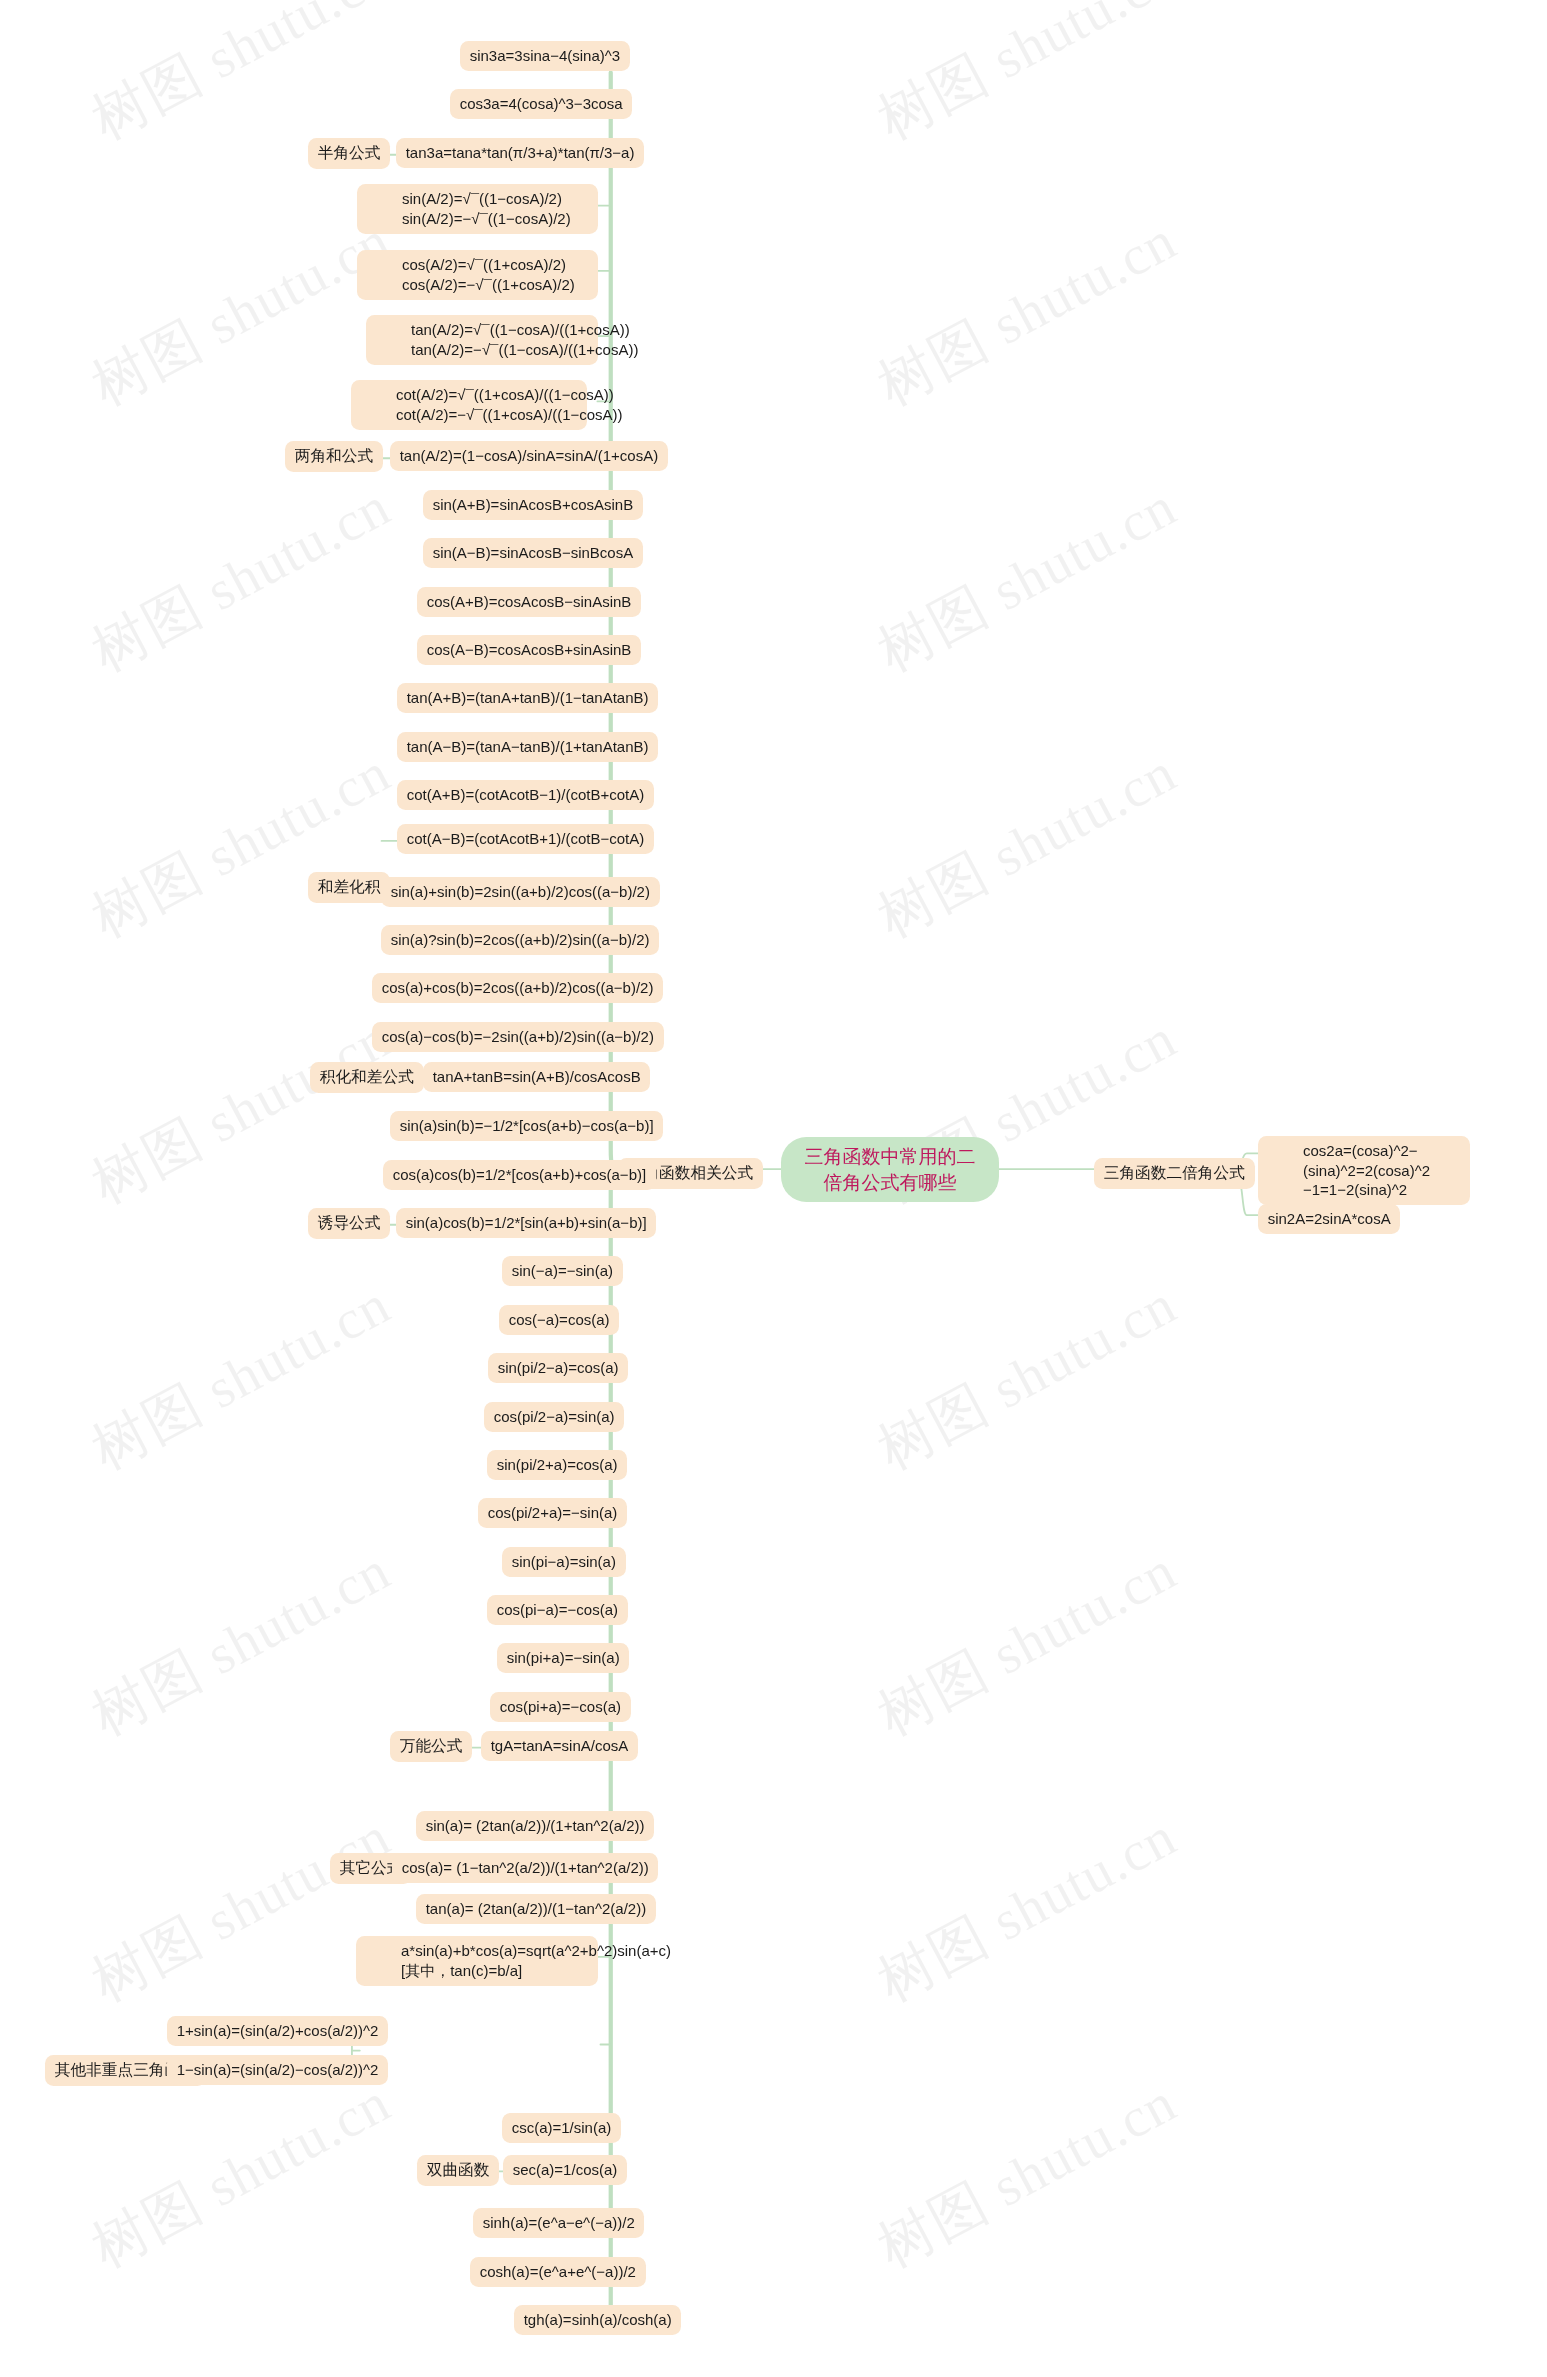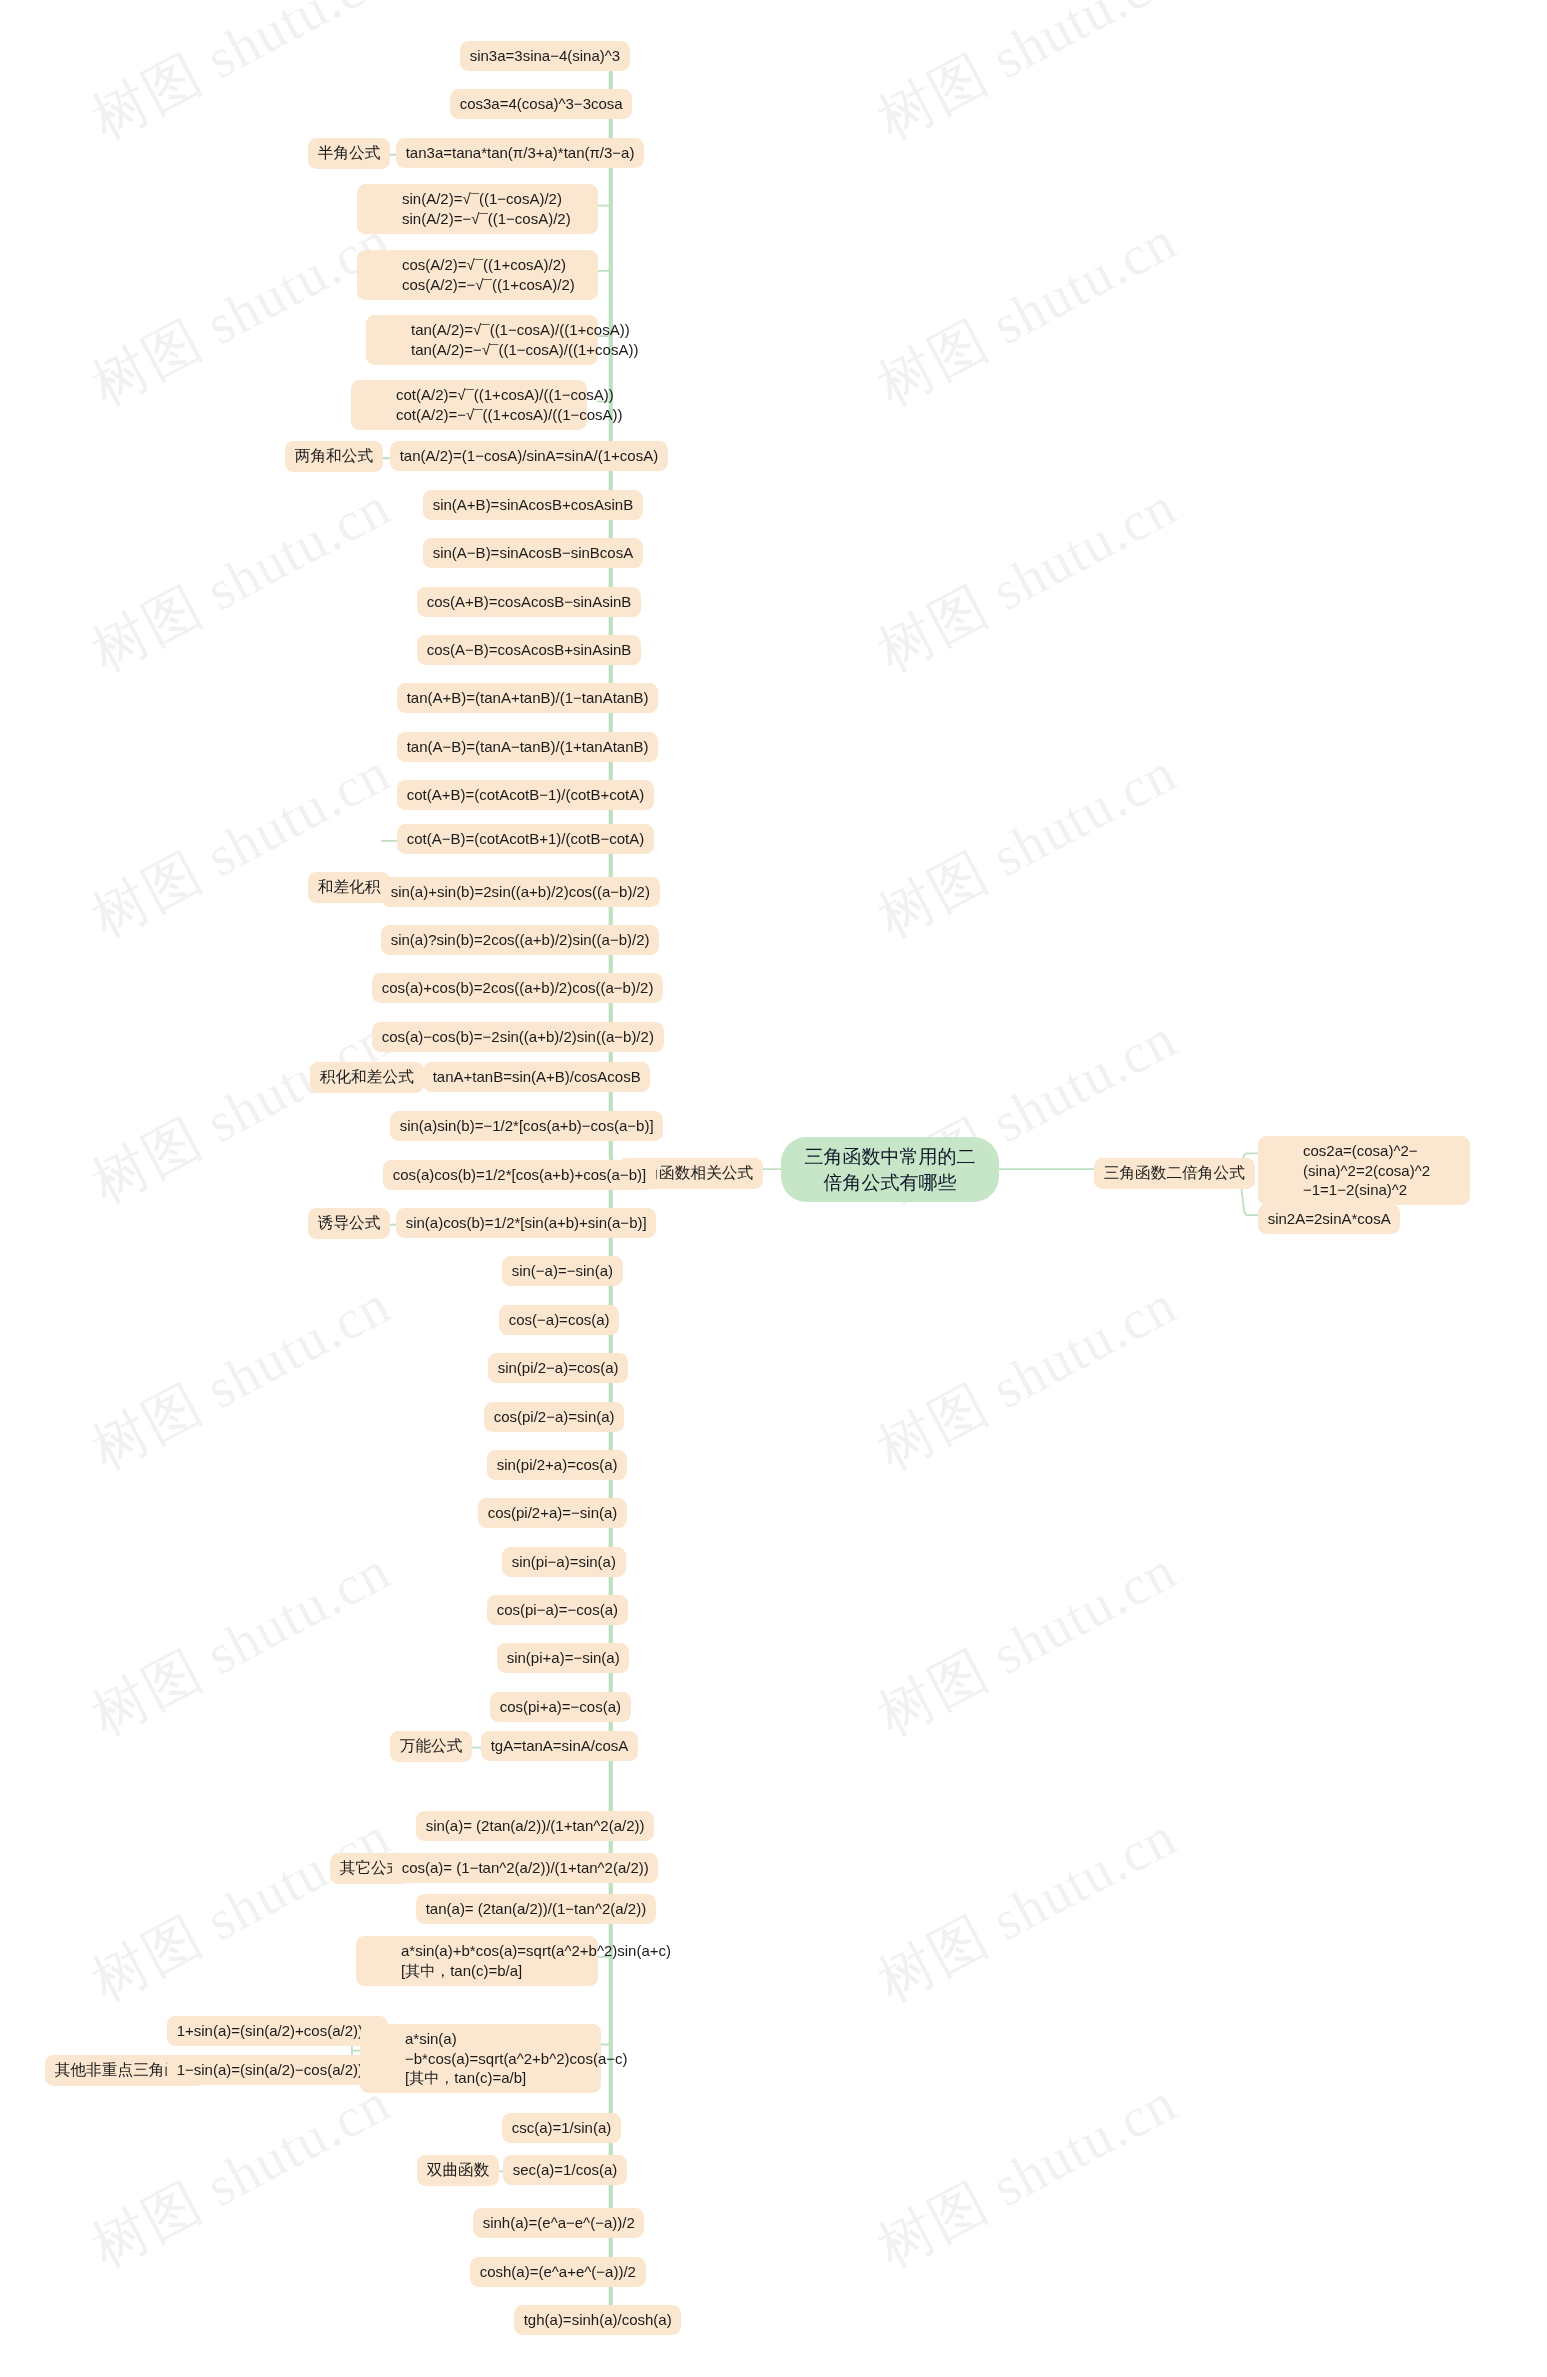--- a/index.html
+++ b/index.html
@@ -61,21 +61,21 @@
   .node.wrap { white-space: normal; display: block; padding-left: 45px; }
   .node.cn { font-size: 15.7px; }
 
   .root {
     position: absolute;
     background: #c7e6c7;
     border-radius: 25.4px;
     padding: 13.3px 18px;
     font-size: 19px;
     line-height: 1.36;
-    color: #0f172a;
+    color: #be185d;
     text-align: center;
     display: flex;
     align-items: center;
     justify-content: center;
   }
 </style>
 </head>
 <body>
 
 <div id="watermarks">
@@ -367,22 +367,20 @@
     <span>a*sin(a)+b*cos(a)=sqrt(a^2+b^2)sin(a+c) [其中，tan(c)=b/a]</span></div>
 
   <div class="node" style="left:167px; top:2016px;">
     <span>1+sin(a)=(sin(a/2)+cos(a/2))^2</span>
     </div>
 
   <div class="node" style="left:167px; top:2055px;">
     <span>1−sin(a)=(sin(a/2)−cos(a/2))^2</span>
     </div>
 
-  <div class="node wrap" style="left:360px; top:2024px; width:241px;">
-    <span>a*sin(a)−b*cos(a)=sqrt(a^2+b^2)cos(a−c) [其中，tan(c)=a/b]</span></div>
 
   <div class="node" style="left:502px; top:2113px;">
     <span>csc(a)=1/sin(a)</span>
     </div>
 
   <div class="node" style="left:503px; top:2155px;">
     <span>sec(a)=1/cos(a)</span>
     </div>
 
   <div class="node" style="left:473px; top:2208px;">

